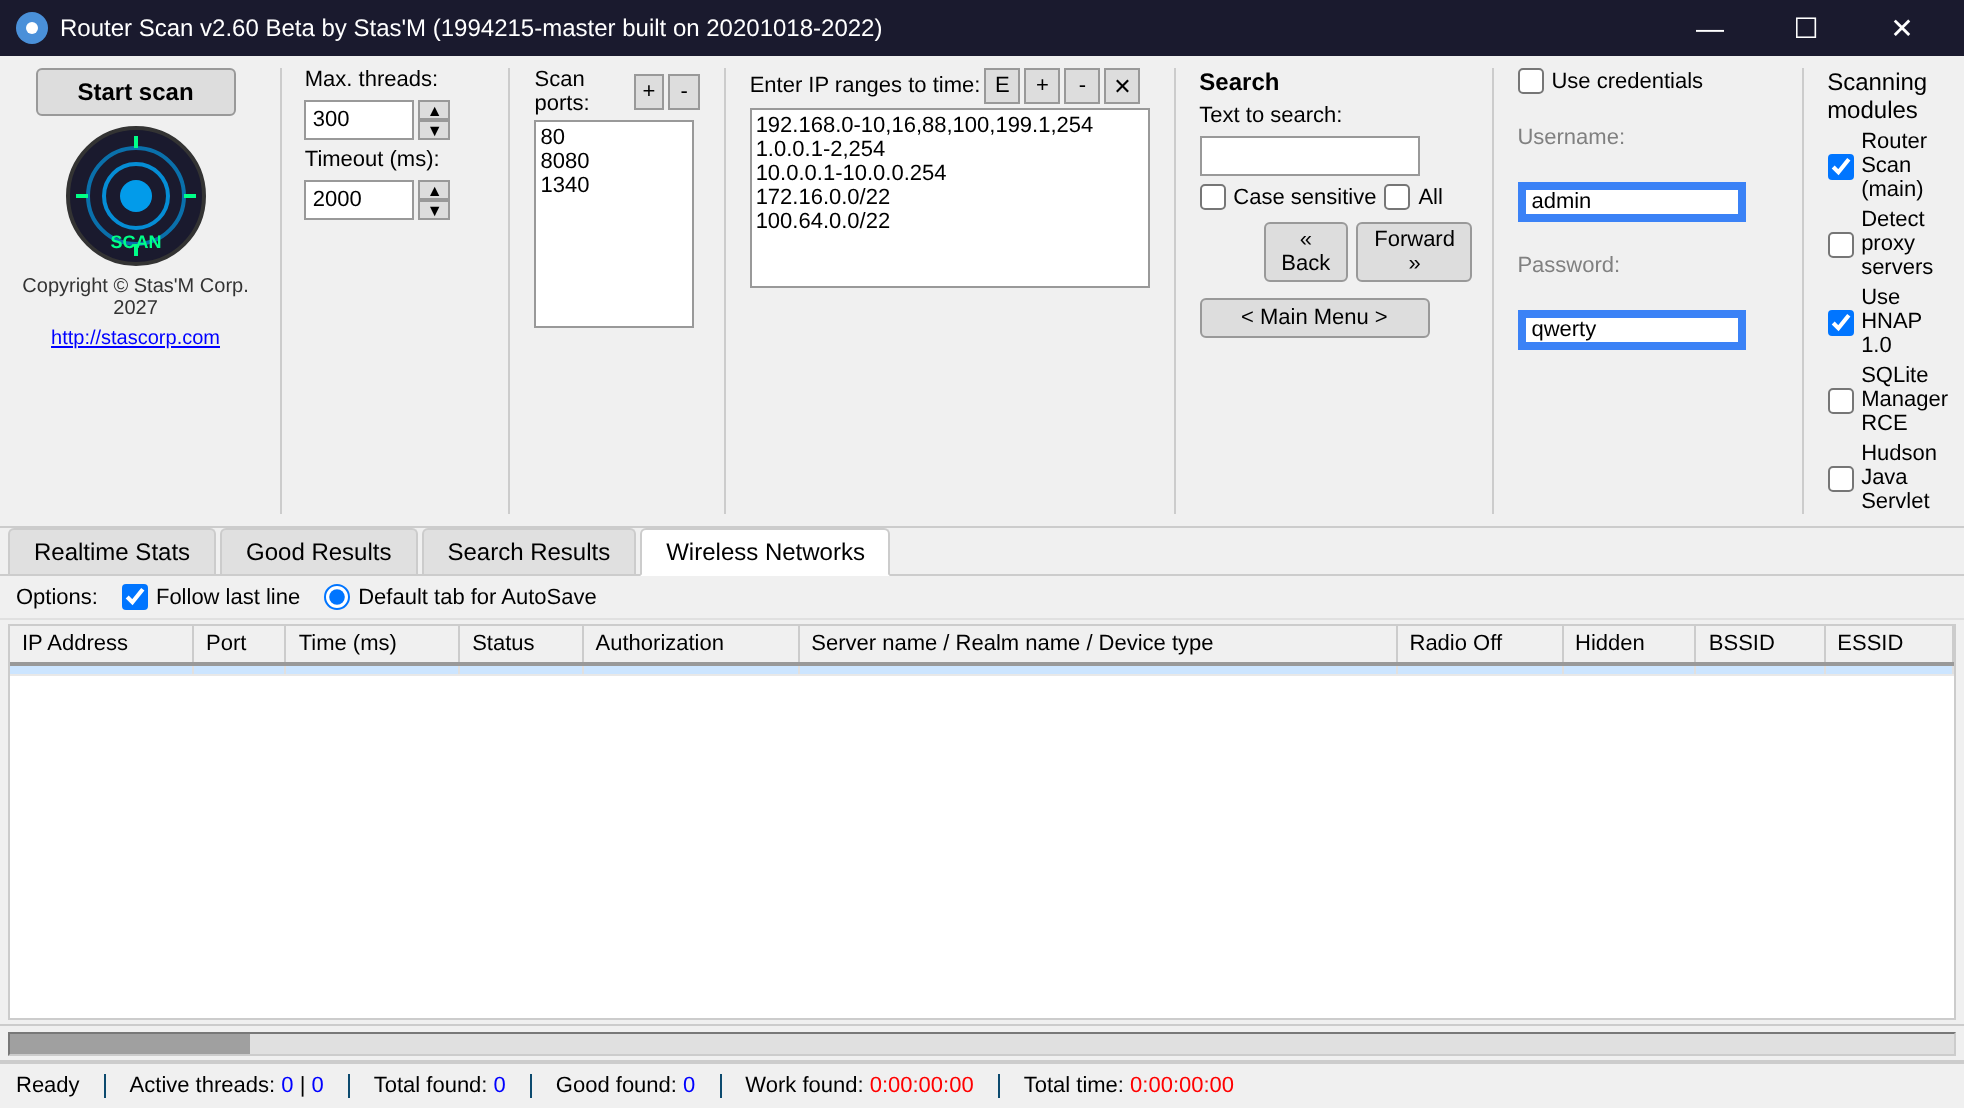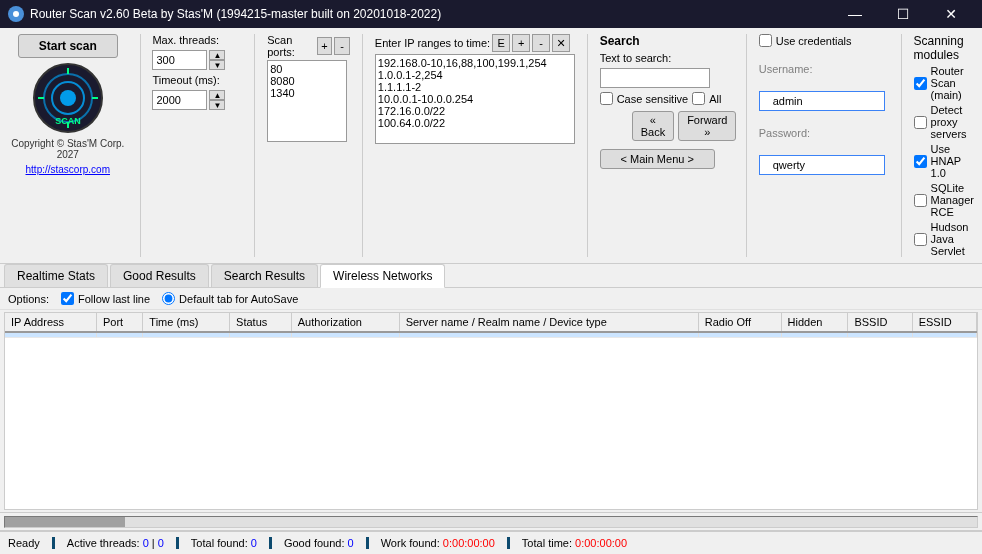--- a/index.html
+++ b/index.html
@@ -142,21 +142,21 @@
       background: #ddd;
       border: 1px solid #999;
       cursor: pointer;
       font-size: 11px;
       display: flex; align-items: center; justify-content: center;
     }
     .ports-list {
       border: 1px solid #999;
       background: white;
       width: 80px;
-      height: 82px;
+      height: 104px;
       padding: 2px;
       font-size: 11px;
       overflow-y: auto;
     }
 
     
     .ip-section {
       display: flex;
       flex-direction: column;
       gap: 2px;
@@ -235,25 +235,25 @@
       min-width: 130px;
     }
     .creds-row {
       display: flex;
       align-items: center;
       gap: 4px;
       font-size: 11px;
     }
     .cred-label { font-size: 11px; color: gray; }
     .cred-input {
-      border: 1px solid #3b82f6;
+      border: 4px solid #3b82f6;
       background: white;
-      width: 126px;
+      width: 114px;
       height: 20px;
-      padding: 1px 13px;
+      padding: 1px 3px;
       font-size: 11px;
     }
 
     
     .modules-section {
       display: flex;
       flex-direction: column;
       gap: 3px;
       flex: 1;
     }
@@ -373,21 +373,21 @@
       border-top: 2px solid #ccc;
       height: 24px;
       display: flex;
       align-items: center;
       padding: 0 8px;
       gap: 0;
       font-size: 11px;
     }
     .status-segment {
       padding: 0 12px 0 0;
-      border-right: 3px solid #0c4a6e;
+      border-right: 1px solid #0c4a6e;
       margin-right: 12px;
     }
     .status-segment:last-child { border-right: none; }
     .status-blue { color: blue; }
     .status-red { color: red; }
 
     
     .logo-svg { width: 72px; height: 72px; }
 
     
@@ -481,21 +481,20 @@
       <div class="ip-header">
         <span>Enter IP ranges to time:</span>
         <div class="small-btn">E</div>
         <div class="small-btn">+</div>
         <div class="small-btn">-</div>
         <div class="small-btn">✕</div>
       </div>
       <div class="ip-list">
         <div>192.168.0-10,16,88,100,199.1,254</div>
         <div>1.0.0.1-2,254</div>
-        <div>1.1.1.1-2</div>
         <div>10.0.0.1-10.0.0.254</div>
         <div>172.16.0.0/22</div>
         <div>100.64.0.0/22</div>
       </div>
     </div>
 
     <div class="v-sep"></div>
 
     <div class="search-section">
       <div class="search-title">Search</div>

